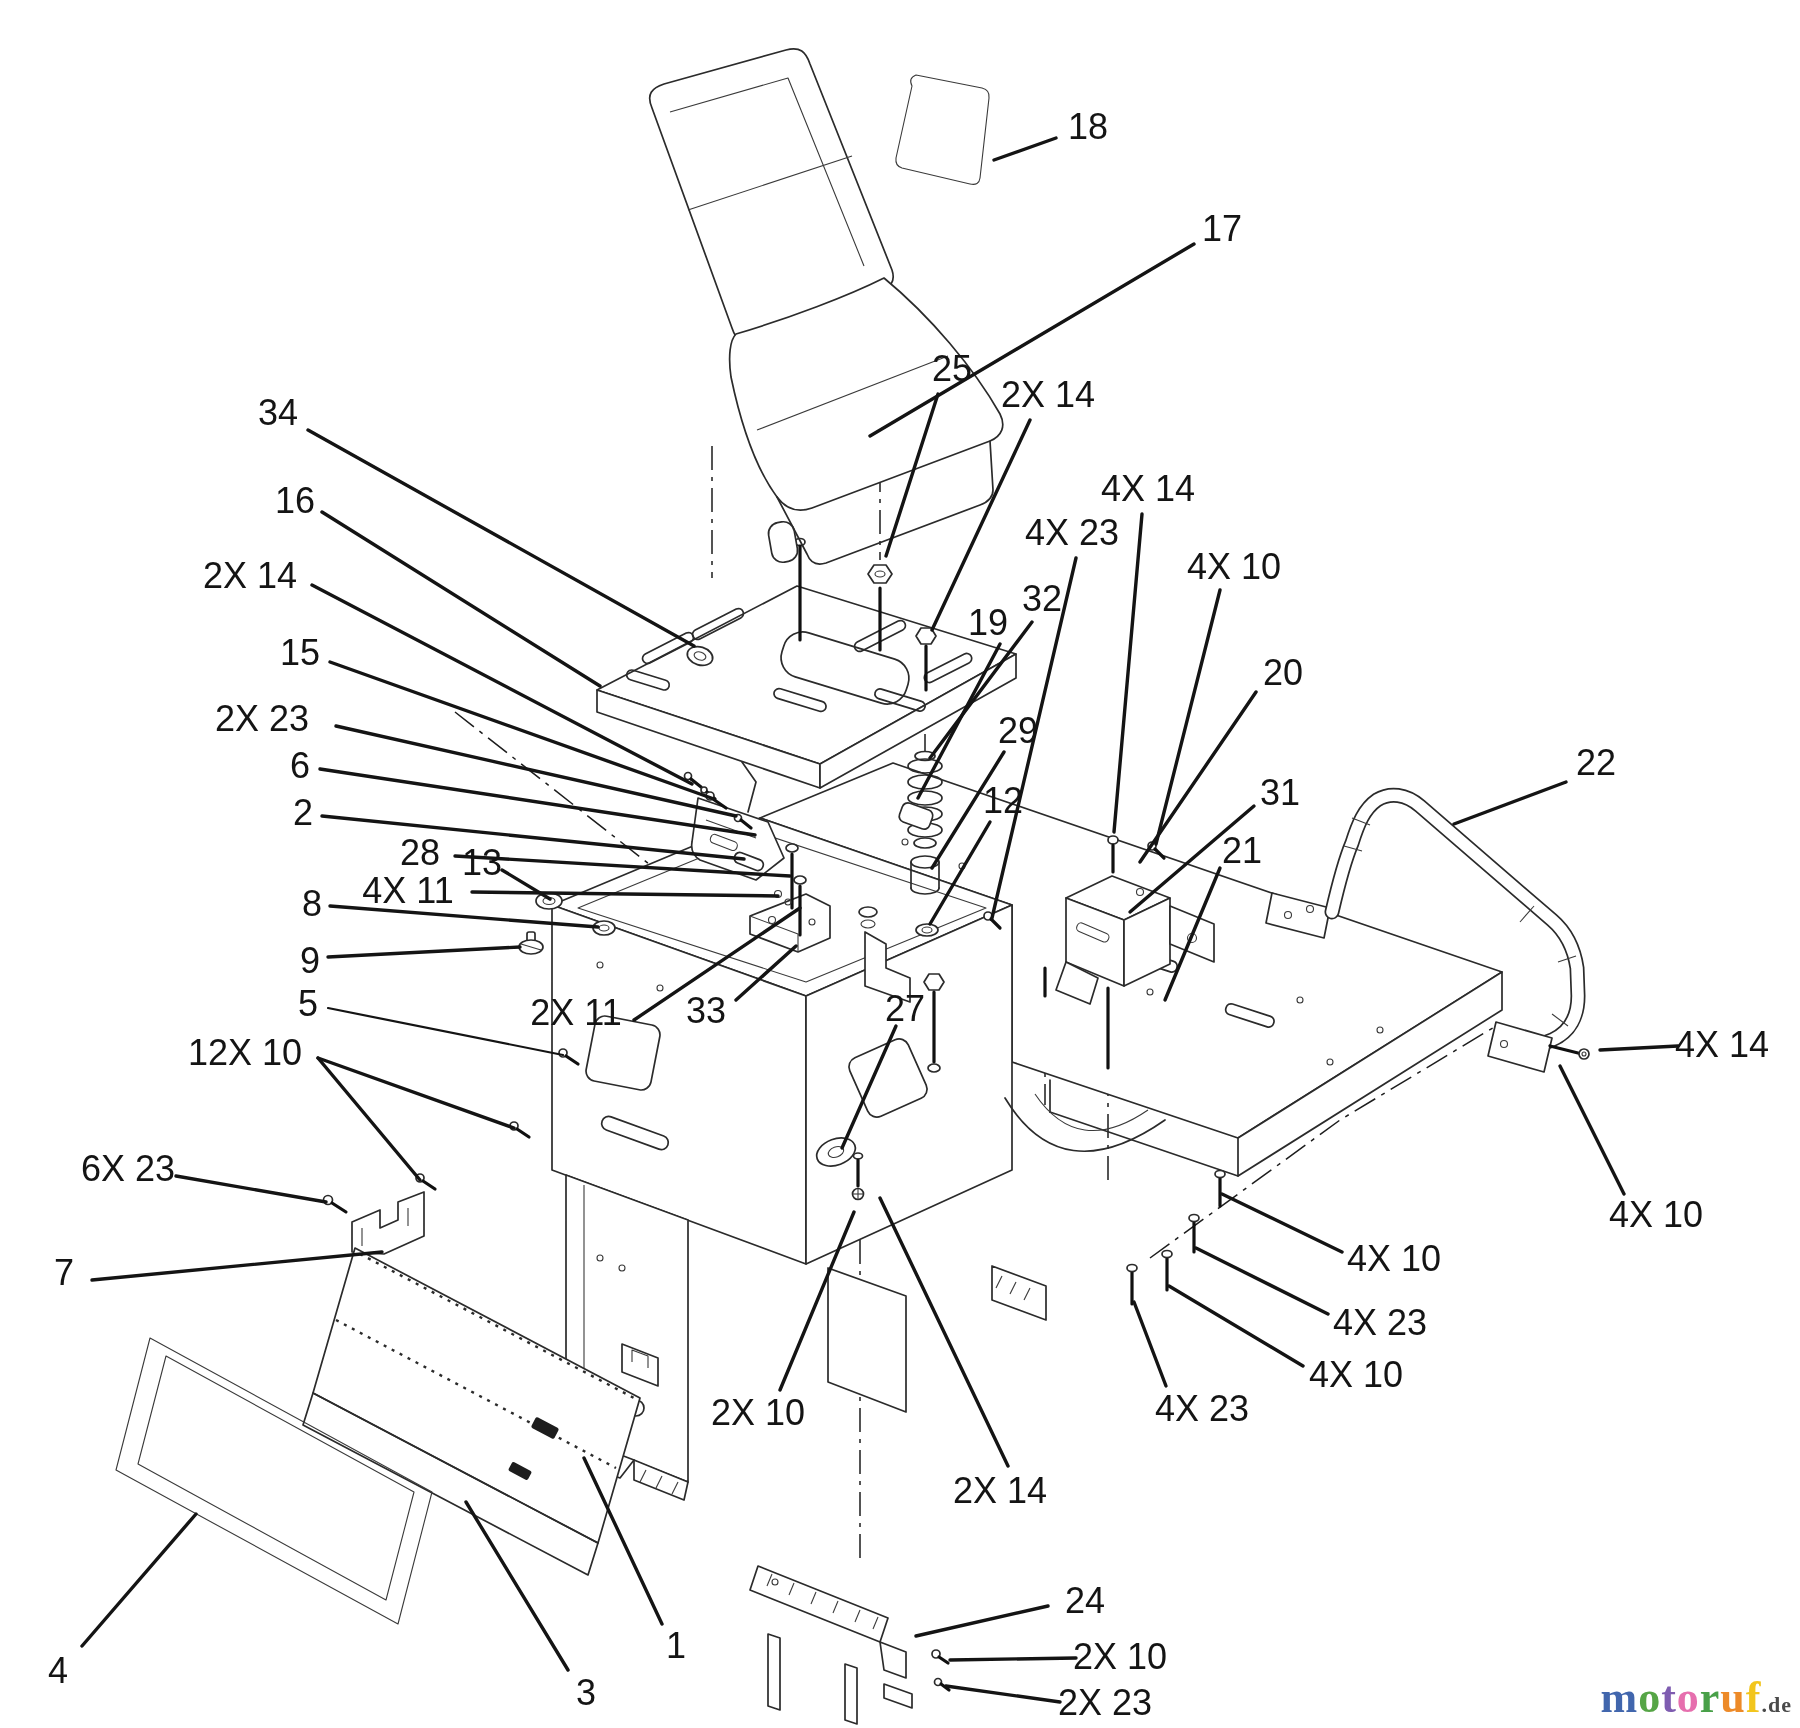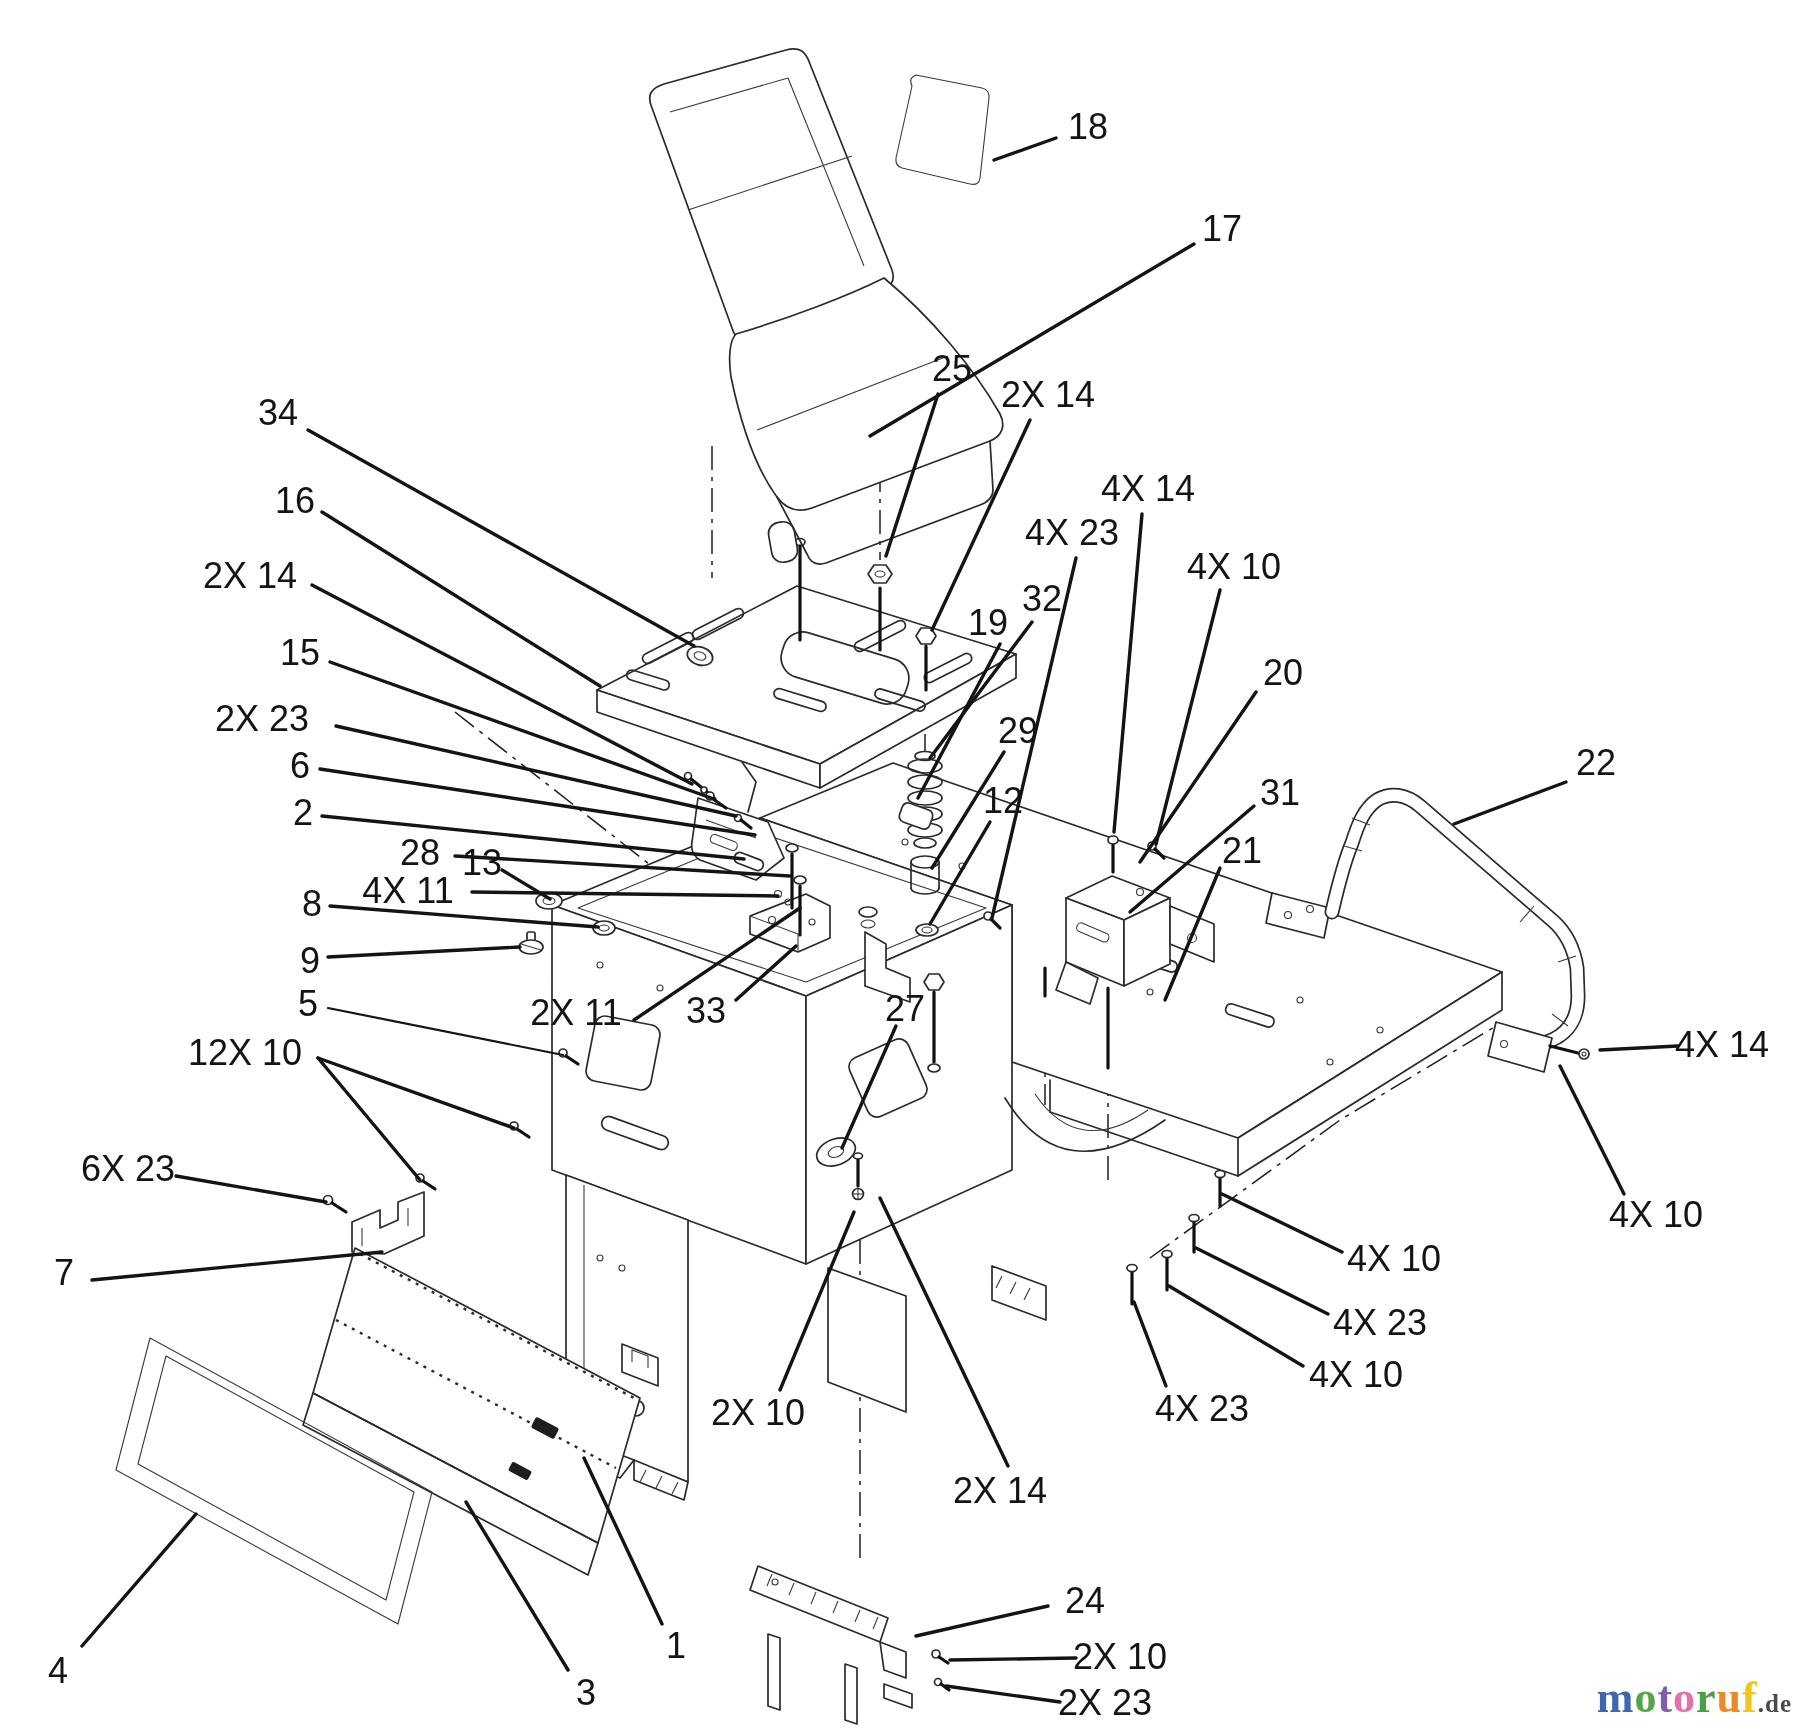--- a/index.html
+++ b/index.html
@@ -15,21 +15,21 @@
   .dot {stroke:#2b2b2b;fill:none;stroke-width:2.4;stroke-dasharray:3 6;}
   .mk  {fill:#1d1d1d;stroke:none;}
   .tubeO{stroke:#2b2b2b;stroke-width:15;fill:none;stroke-linecap:round;}
   .tubeI{stroke:#ffffff;stroke-width:11.6;fill:none;stroke-linecap:round;}
   .leader{stroke:#141414;stroke-width:3.4;stroke-linecap:round;}
   .leader.thinline{stroke-width:2.2;}
   .lbl{font:36px "Liberation Sans",sans-serif;fill:#141414;text-anchor:middle;dominant-baseline:central;}
   
   .watermark{position:absolute;right:8px;bottom:8px;font-family:"Liberation Serif",serif;
              font-weight:bold;font-size:44px;letter-spacing:1px;line-height:1;user-select:none;}
-  .watermark .de{font-size:25px;font-weight:bold;margin-top:36px;}
+  .watermark .de{font-size:22px;font-weight:bold;margin-top:36px;}
 </style>
 </head>
 <body>
 
 <div class="stage">
 <svg width="1800" height="1728" viewBox="0 0 1800 1728">
 
   <g>
     <line class="dd" x1="712" y1="446" x2="712" y2="578"></line>
     <line class="dd" x1="880" y1="468" x2="880" y2="560"></line>

